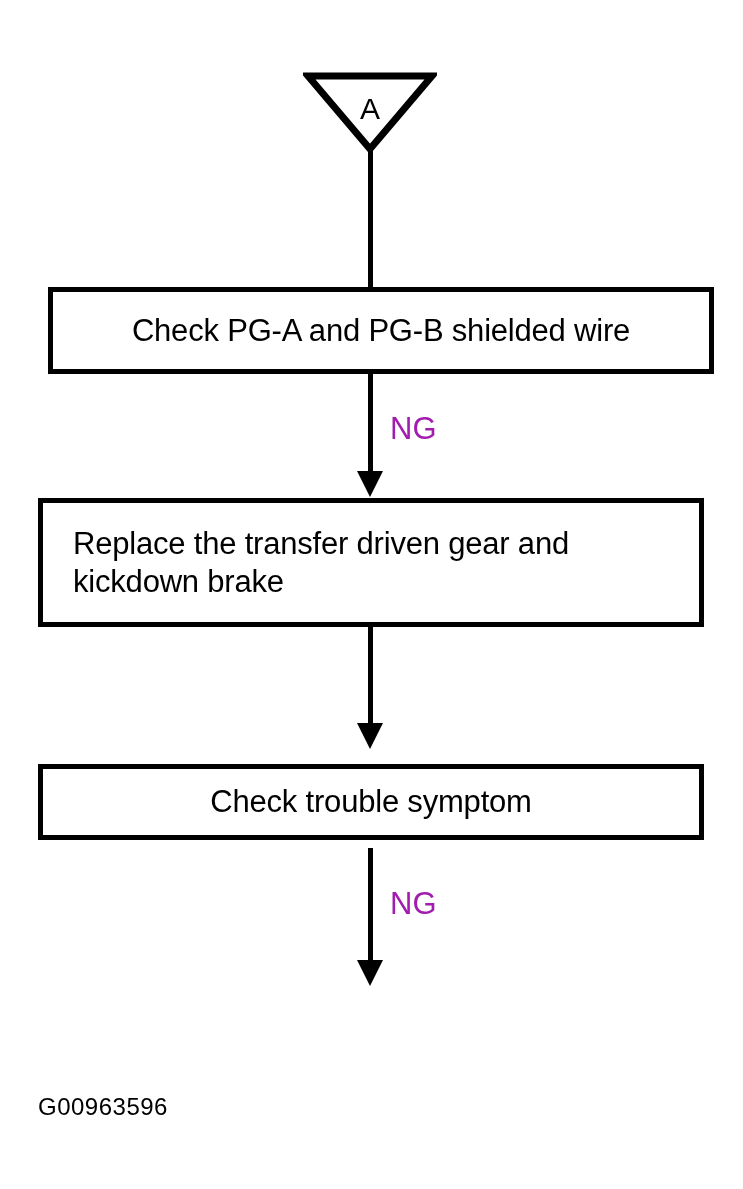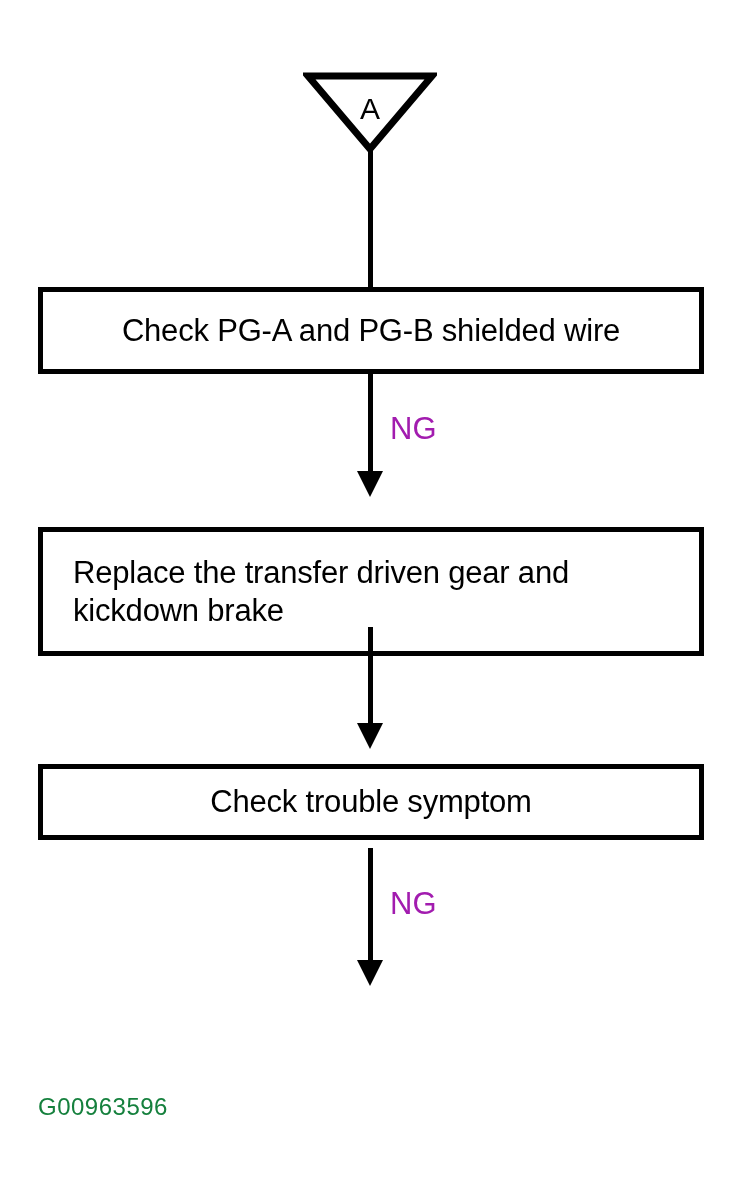--- a/index.html
+++ b/index.html
@@ -77,47 +77,47 @@
     line-height: 34px;
     white-space: nowrap;
     color: #000000;
   }
   .figure-id {
     position: absolute;
     font-size: 24px;
     line-height: 24px;
     letter-spacing: 0.5px;
     white-space: nowrap;
-    color: #15803d;
+    color: #000000;
   }
 </style>
 </head>
 <body>
 
 <div id="canvas">
 
   <div class="connector-tri" style="left:303px; top:70px; width:134px; height:84px;">
     <svg width="134" height="84" viewBox="0 0 134 84" xmlns="http://www.w3.org/2000/svg">
       <polygon points="5,6 129,6 67,79" fill="#ffffff" stroke="#000000" stroke-width="7" stroke-linejoin="miter"></polygon>
     </svg>
   </div>
   <div class="connector-tri-letter" style="left:307px; top:94px; width:126px;">A</div>
 
 
   <div class="conn-line" style="left:368px; top:146px; height:143px;"></div>
 
-  <div class="node-box" style="left:38px; top:287px; width:666px; height:87px;">
+  <div class="node-box" style="left:48px; top:287px; width:666px; height:87px;">
     <span class="box-label center-label">Check PG-A and PG-B shielded wire</span>
   </div>
 
   <div class="conn-line" style="left:368px; top:374px; height:100px;"></div>
   <div class="arrow-head" style="left:357px; top:471px;"></div>
   <div class="edge-label" style="left:390px; top:413px;">NG</div>
 
-  <div class="node-box" style="left:38px; top:498px; width:666px; height:129px;margin-top:29px;">
+  <div class="node-box" style="left:38px; top:498px; width:666px; height:129px;">
     <span class="box-label left-label">
       <span>Replace the transfer driven gear and</span><br>
       <span>kickdown brake</span>
     </span>
   </div>
 
   <div class="conn-line" style="left:368px; top:627px; height:99px;"></div>
   <div class="arrow-head" style="left:357px; top:723px;"></div>
 
   <div class="node-box" style="left:38px; top:764px; width:666px; height:76px;">

